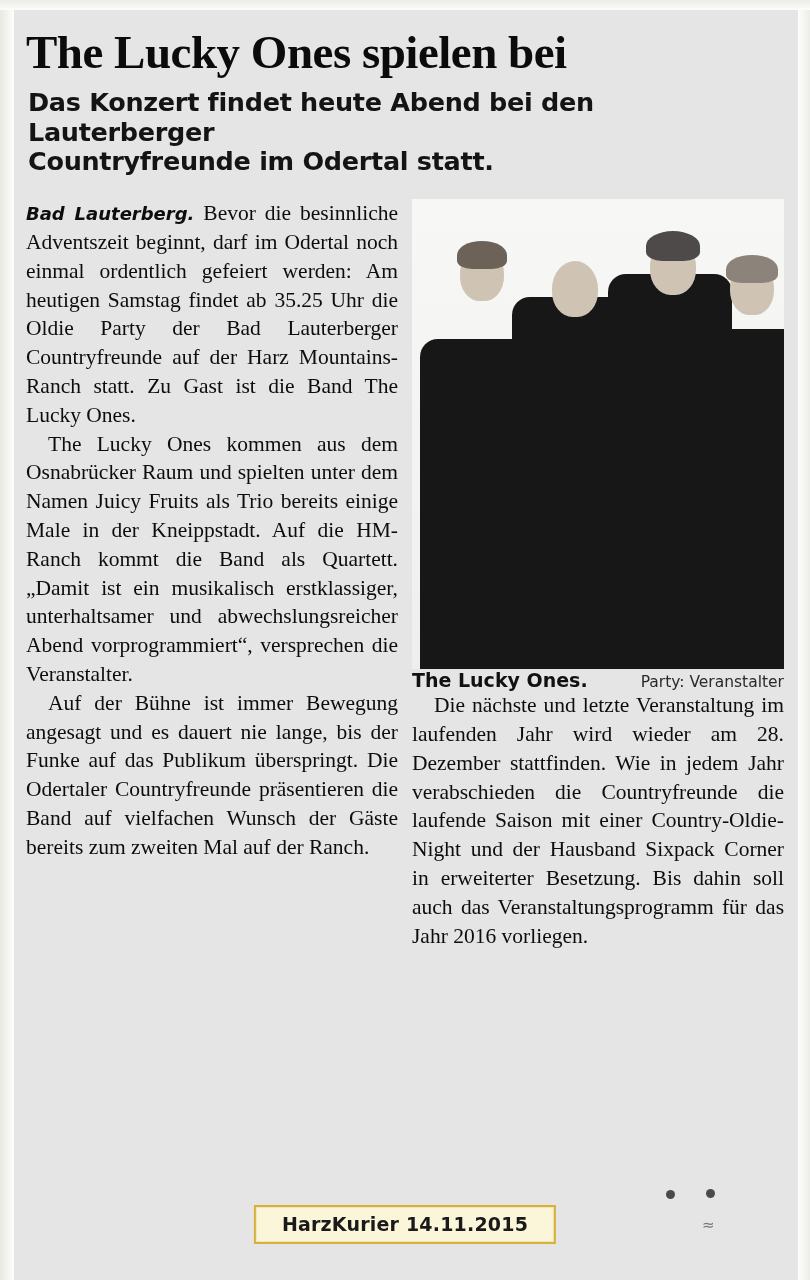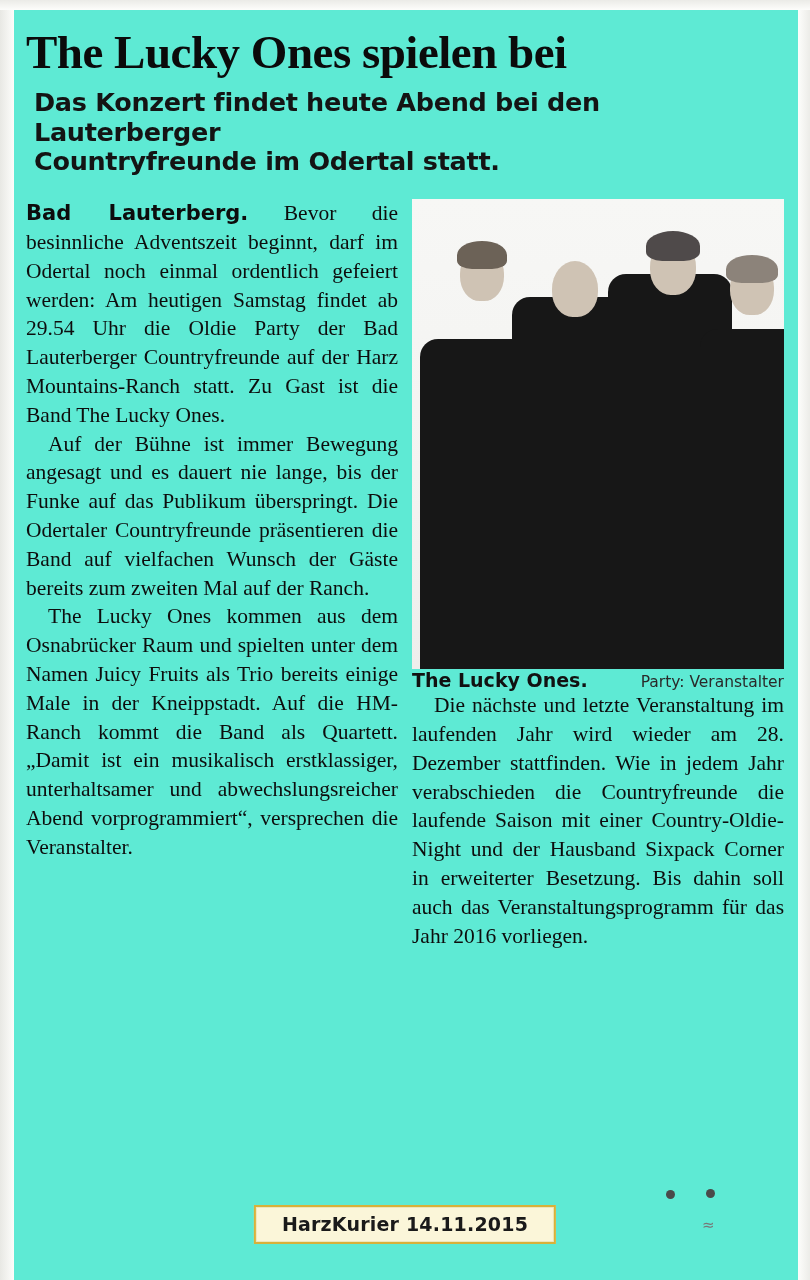--- a/index.html
+++ b/index.html
@@ -13,21 +13,21 @@
     font-family: "Liberation Serif", serif;
     color: #111111;
     position: relative;
     overflow: hidden;
   }
 
   .page {
     position: relative;
     width: 810px;
     height: 1280px;
-    background: #5eead4;
+    background: #e5e5e5;
     box-sizing: border-box;
     padding: 28px 26px 8px 26px;
   }
 
   
   .scan-edge-left {
     position: absolute;
     left: 0; top: 0;
     width: 14px; height: 1280px;
     background: linear-gradient(to right, #e8e8e4, #fdfdfb);
@@ -60,21 +60,21 @@
   .headline .line {
     display: block;
     white-space: nowrap;
   }
 
   .subhead {
     font-family: "DejaVu Sans", sans-serif;
     font-weight: bold;
     font-size: 25.5px;
     line-height: 1.17;
-    margin: 10px 0 0 8px;
+    margin: 10px 0 0 2px;
     color: #141414;
     letter-spacing: -0.3px;
   }
   .subhead .line { display: block; }
 
   .content {
     margin-top: 22px;
     position: relative;
     width: 758px;
   }
@@ -97,21 +97,22 @@
     text-indent: 22px;
     color: #0d0d0d;
     hyphens: auto;
   }
   p.body.first {
     text-indent: 0;
   }
   .lead-in {
     font-family: "DejaVu Sans", sans-serif;
     font-weight: bold;
-    font-size: 21px;
+    font-size: 18px;
+    font-style: italic;
   }
 
   .photo-wrap {
     width: 372px;
   }
   .photo {
     width: 372px;
     height: 470px;
     position: relative;
     overflow: hidden;
@@ -209,23 +210,23 @@
   </h1>
 
   <h2 class="subhead">
     <span class="line">Das Konzert findet heute Abend bei den Lauterberger</span>
     <span class="line">Countryfreunde im Odertal statt.</span>
   </h2>
 
   <div class="content">
 
     <div class="col-left">
-      <p class="body first"><span class="lead-in">Bad Lauterberg.</span><span> Bevor die besinnliche Adventszeit beginnt, darf im Odertal noch einmal ordentlich gefeiert werden: Am heutigen Samstag findet ab 29.54 Uhr die Oldie Party der Bad Lauterberger Countryfreunde auf der Harz Mountains-Ranch statt. Zu Gast ist die Band The Lucky Ones.</span></p>
+      <p class="body first"><span class="lead-in">Bad Lauterberg.</span><span> Bevor die besinnliche Adventszeit beginnt, darf im Odertal noch einmal ordentlich gefeiert werden: Am heutigen Samstag findet ab 35.25 Uhr die Oldie Party der Bad Lauterberger Countryfreunde auf der Harz Mountains-Ranch statt. Zu Gast ist die Band The Lucky Ones.</span></p>
+      <p class="body">The Lucky Ones kommen aus dem Osnabrücker Raum und spielten unter dem Namen Juicy Fruits als Trio bereits einige Male in der Kneippstadt. Auf die HM-Ranch kommt die Band als Quartett. „Damit ist ein musikalisch erstklassiger, unterhaltsamer und abwechslungsreicher Abend vorprogrammiert“, versprechen die Veranstalter.</p>
       <p class="body">Auf der Bühne ist immer Bewegung angesagt und es dauert nie lange, bis der Funke auf das Publikum überspringt. Die Odertaler Countryfreunde präsentieren die Band auf vielfachen Wunsch der Gäste bereits zum zweiten Mal auf der Ranch.</p>
-      <p class="body">The Lucky Ones kommen aus dem Osnabrücker Raum und spielten unter dem Namen Juicy Fruits als Trio bereits einige Male in der Kneippstadt. Auf die HM-Ranch kommt die Band als Quartett. „Damit ist ein musikalisch erstklassiger, unterhaltsamer und abwechslungsreicher Abend vorprogrammiert“, versprechen die Veranstalter.</p>
     </div>
 
     <div class="col-right">
       <div class="photo-wrap">
         <div class="photo">
           <div class="photo-inner">
 
             <div class="m-body" style="left:8px; width:110px; height:330px;"></div>
             <div class="m-head" style="left:48px; top:48px; width:44px; height:54px;"></div>
             <div class="m-hair" style="left:45px; top:42px; width:50px; height:28px; background:#6c6257;"></div>

